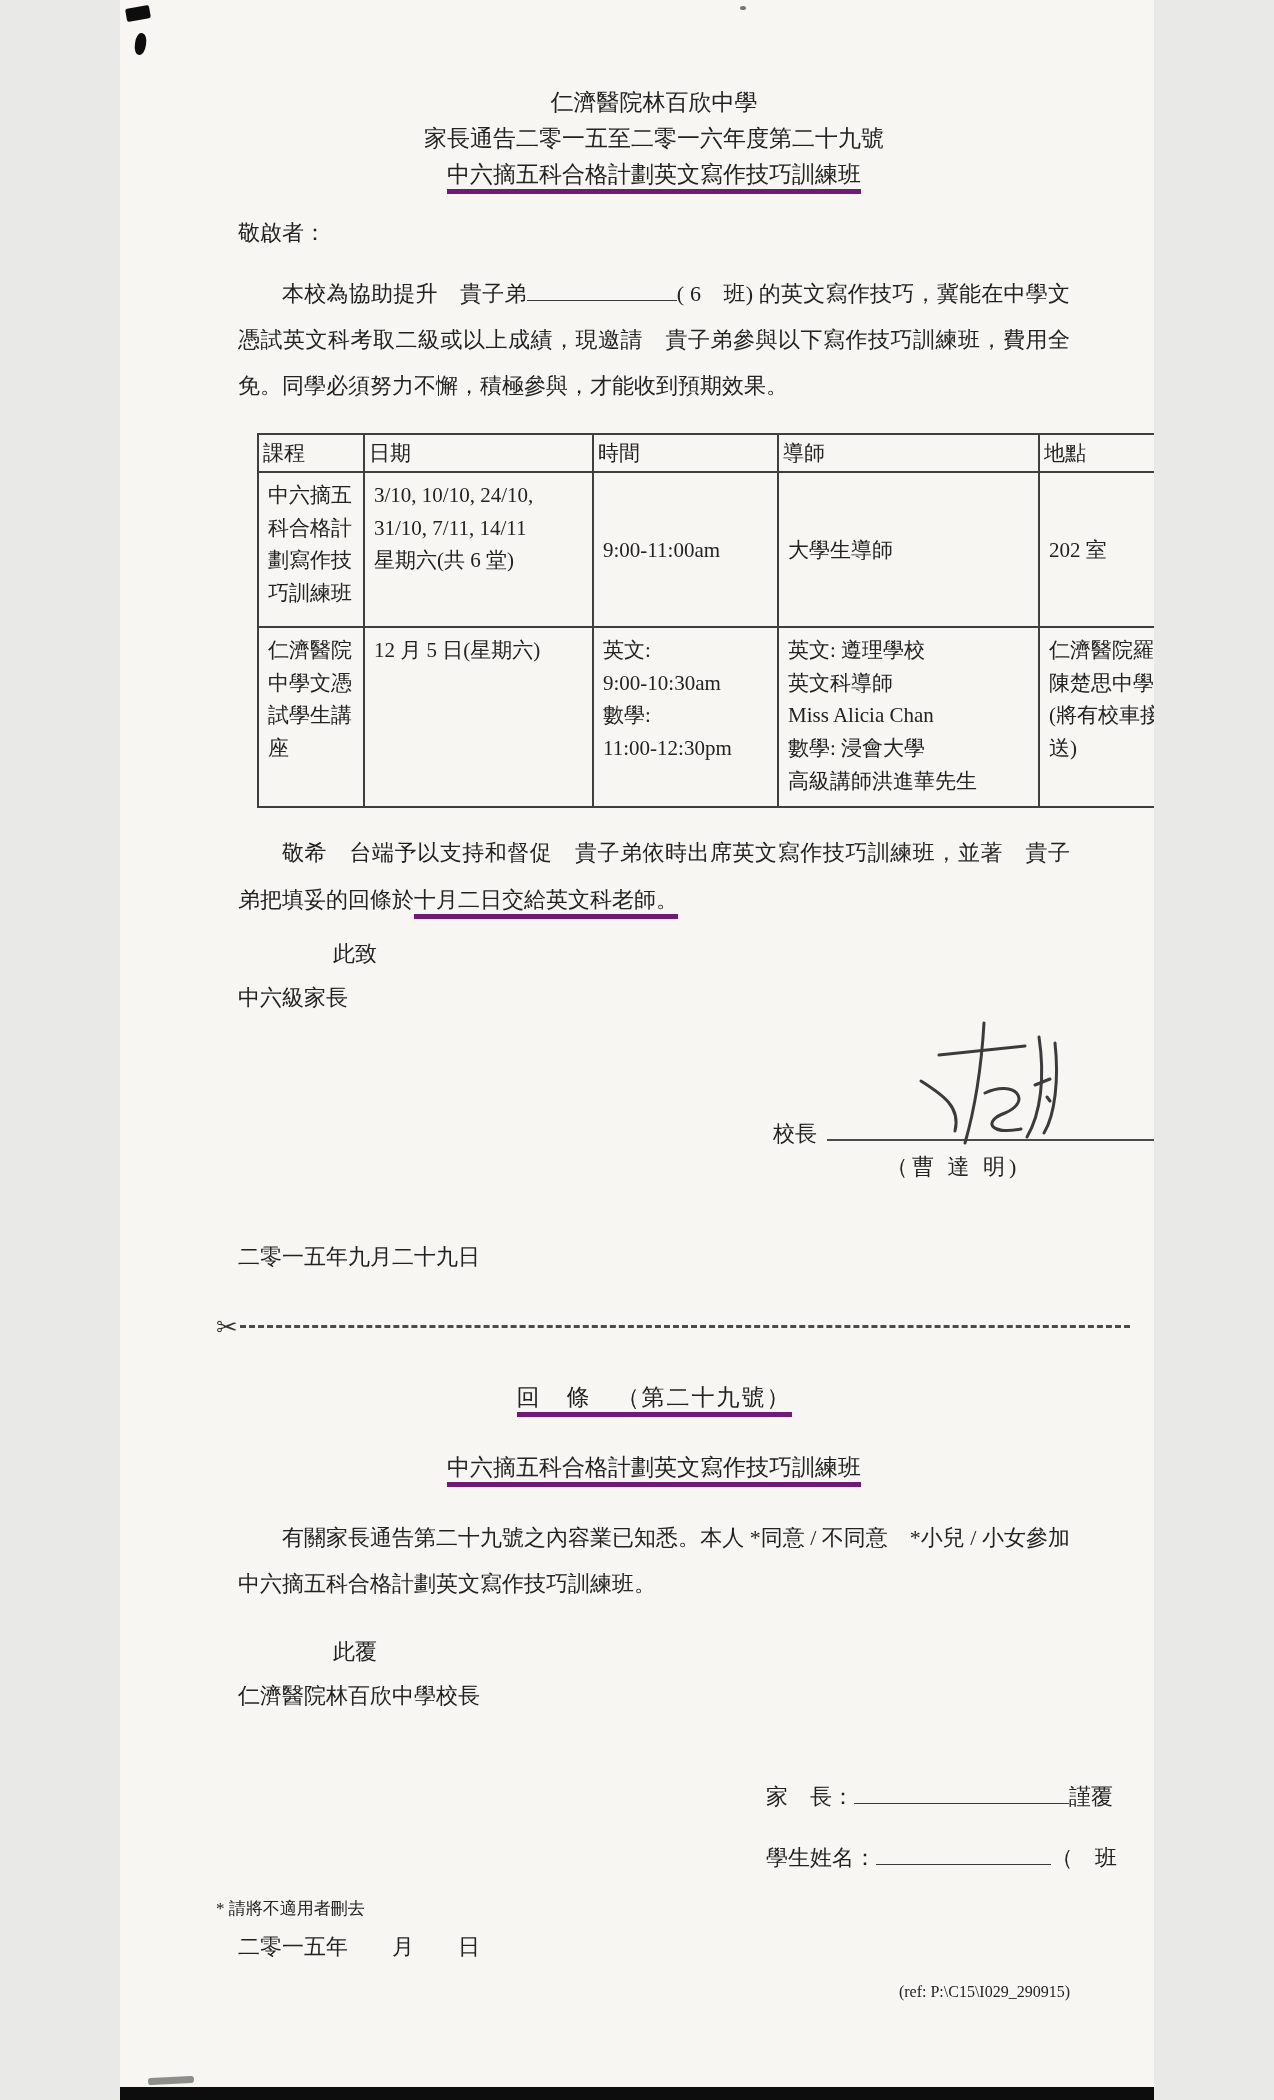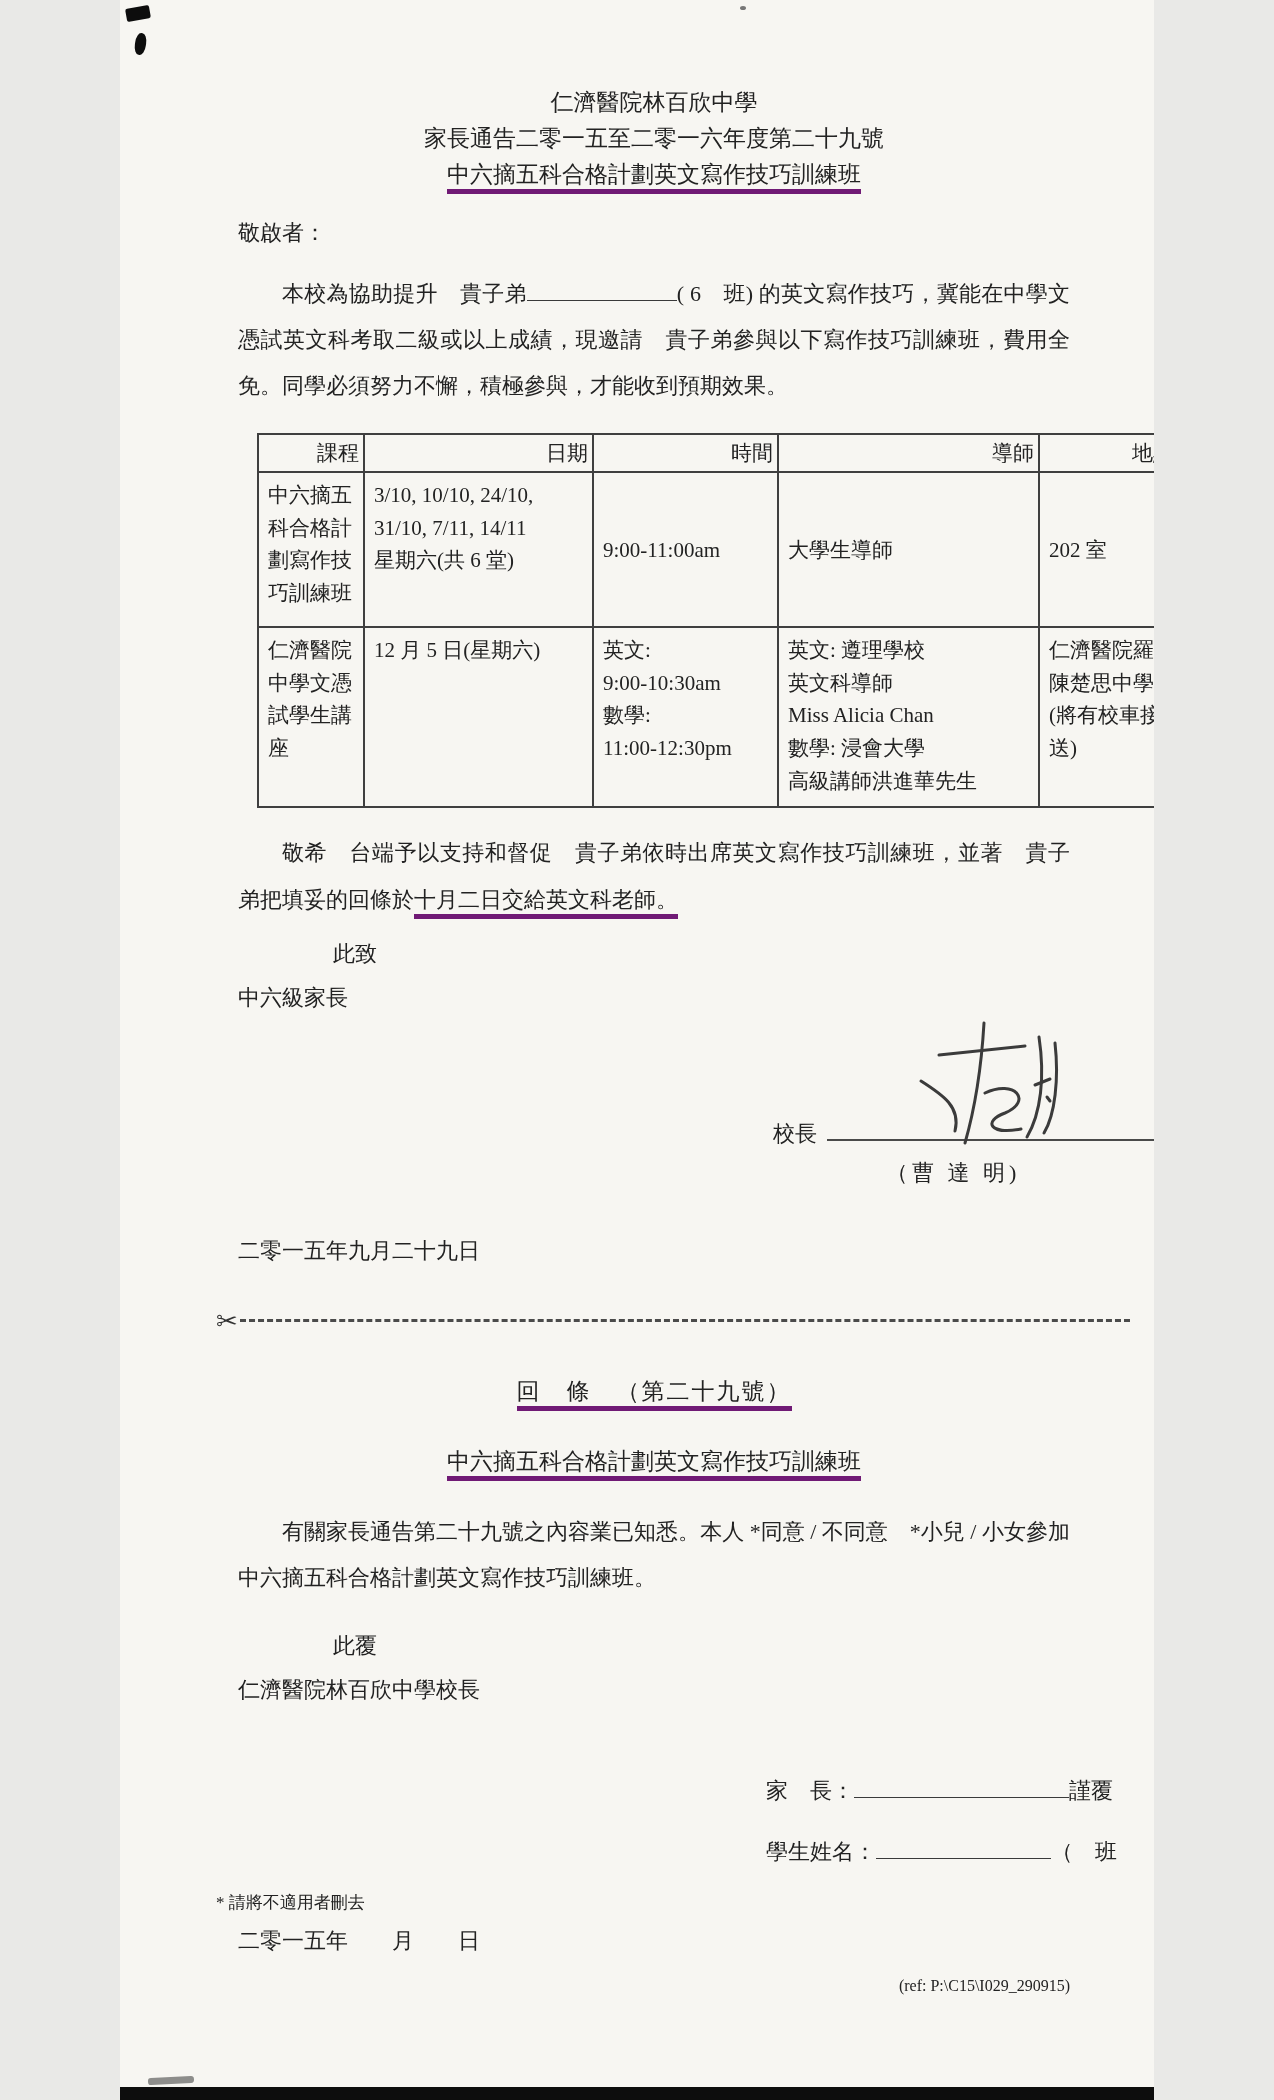--- a/index.html
+++ b/index.html
@@ -34,42 +34,42 @@
   table.sched {
     border-collapse:collapse; margin-top:24px; margin-left:19px;
     width:1005px; table-layout:fixed;
     font-size:21px; line-height:1.55;
   }
   table.sched th, table.sched td {
     border:2px solid #3f3f3f; padding:6px 9px;
     font-weight:normal; text-align:left;
     white-space:pre-line; overflow:hidden;
   }
-  table.sched th { text-align:right; height:38px; padding:0 4px; }
+  table.sched th { text-align:left; height:38px; padding:0 4px; }
   tr.r1 td { height:155px; }
   tr.r2 td { height:180px; }
   td.vtop { vertical-align:top; padding-top:8px; }
   td.vmid { vertical-align:middle;border-radius:15px; }
 
   .indent1 { margin-left:95px; line-height:1.5; margin-top:14px; }
   .plainline { line-height:1.6; margin-top:10px; }
 
   .sigrow {
     margin-top:104px; margin-left:535px;
     position:relative; line-height:1.4; white-space:nowrap;
   }
   .sigline {
     display:inline-block; width:340px; border-bottom:2px solid #4a4a4a;
     height:1em; margin:0 10px; position:relative; vertical-align:baseline;
   }
   .sigscribble {
     position:absolute; left:60px; bottom:-10px; width:215px; height:130px;
     overflow:visible;
   }
-  .signame { margin-left:648px; line-height:1.5; margin-top:6px; letter-spacing:4px; }
+  .signame { margin-left:648px; line-height:1.5; letter-spacing:4px; }
 
   .cutrow { display:flex; align-items:center; margin-top:40px; margin-left:-22px; }
   .scissors { font-family:"DejaVu Sans",sans-serif; font-size:26px; color:#333; line-height:1; }
   .dashes { flex:1; border-top:3px dashed #4b4b4b; margin-left:2px; margin-right:-60px; }
 
   .replytitle { margin-top:34px; font-size:23px; letter-spacing:2px; }
   .replysubject { margin-top:22px; font-size:23px; }
 
   .parentline, .studentline { margin-left:528px; margin-top:26px; line-height:1.6; white-space:nowrap; }
   .parentline { margin-top:66px; }
@@ -168,21 +168,21 @@
             <path d="M98,74 C128,60 146,82 118,94 C96,102 102,116 134,110"></path>
             <path d="M152,18 C158,58 154,94 140,118"></path>
             <path d="M168,24 C172,60 168,96 157,114"></path>
             <path d="M148,66 L163,60"></path>
             <path d="M160,78 L163,82"></path>
           </g>
         </svg></span><span>謹啟</span>
     </div>
     <div class="signame">（曹 達 明)</div>
 
-    <div class="plainline" style="margin-top:44px;">二零一五年九月二十九日</div>
+    <div class="plainline" style="margin-top:56px;">二零一五年九月二十九日</div>
 
     <div class="cutrow">
       <span class="scissors">✂</span>
       <div class="dashes"></div>
     </div>
 
     <div class="center replytitle"><span class="u">回　條　（第二十九號）</span></div>
     <div class="center replysubject"><span class="u">中六摘五科合格計劃英文寫作技巧訓練班</span></div>
 
 

